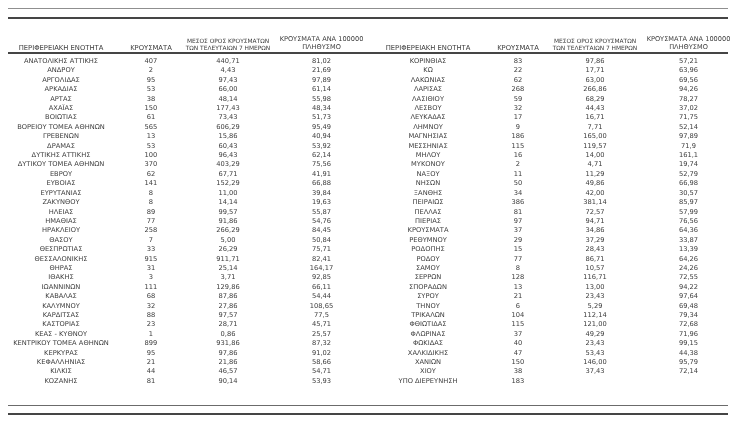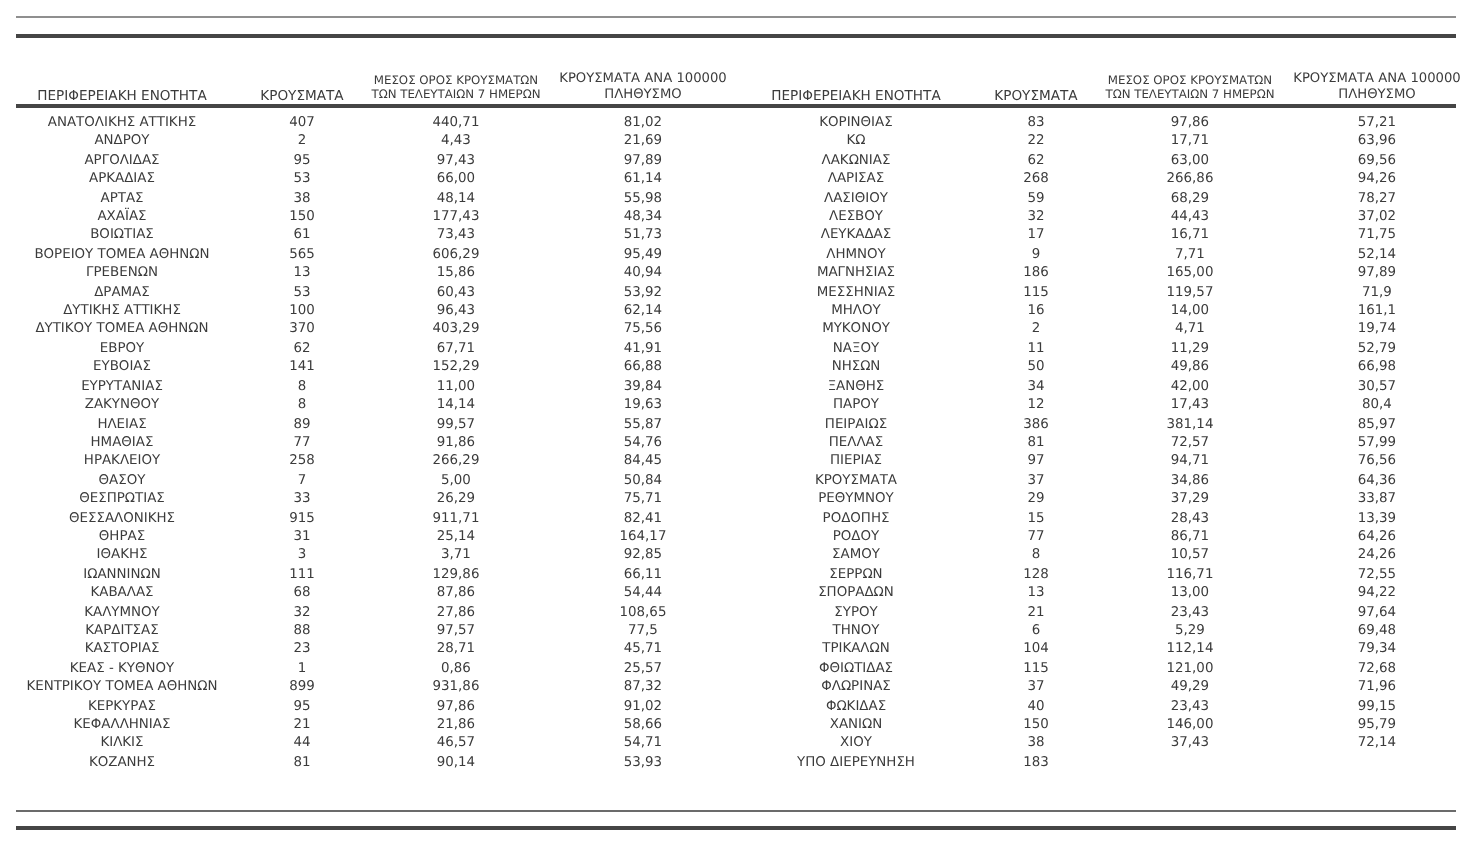--- a/index.html
+++ b/index.html
@@ -385,26 +385,20 @@
     <div class="td td-avg">49,86</div>
     <div class="td td-per">66,98</div>
   </div>
           <div class="tr">
     <div class="td td-region">ΞΑΝΘΗΣ</div>
     <div class="td td-cases">34</div>
     <div class="td td-avg">42,00</div>
     <div class="td td-per">30,57</div>
   </div>
           <div class="tr">
-    <div class="td td-region">ΠΑΡΟΥ</div>
-    <div class="td td-cases">12</div>
-    <div class="td td-avg">17,43</div>
-    <div class="td td-per">80,4</div>
-  </div>
-          <div class="tr">
     <div class="td td-region">ΠΕΙΡΑΙΩΣ</div>
     <div class="td td-cases">386</div>
     <div class="td td-avg">381,14</div>
     <div class="td td-per">85,97</div>
   </div>
           <div class="tr">
     <div class="td td-region">ΠΕΛΛΑΣ</div>
     <div class="td td-cases">81</div>
     <div class="td td-avg">72,57</div>
     <div class="td td-per">57,99</div>
@@ -487,20 +481,26 @@
     <div class="td td-avg">49,29</div>
     <div class="td td-per">71,96</div>
   </div>
           <div class="tr">
     <div class="td td-region">ΦΩΚΙΔΑΣ</div>
     <div class="td td-cases">40</div>
     <div class="td td-avg">23,43</div>
     <div class="td td-per">99,15</div>
   </div>
           <div class="tr">
+    <div class="td td-region">ΧΑΛΚΙΔΙΚΗΣ</div>
+    <div class="td td-cases">47</div>
+    <div class="td td-avg">53,43</div>
+    <div class="td td-per">44,38</div>
+  </div>
+          <div class="tr">
     <div class="td td-region">ΧΑΝΙΩΝ</div>
     <div class="td td-cases">150</div>
     <div class="td td-avg">146,00</div>
     <div class="td td-per">95,79</div>
   </div>
           <div class="tr">
     <div class="td td-region">ΧΙΟΥ</div>
     <div class="td td-cases">38</div>
     <div class="td td-avg">37,43</div>
     <div class="td td-per">72,14</div>

